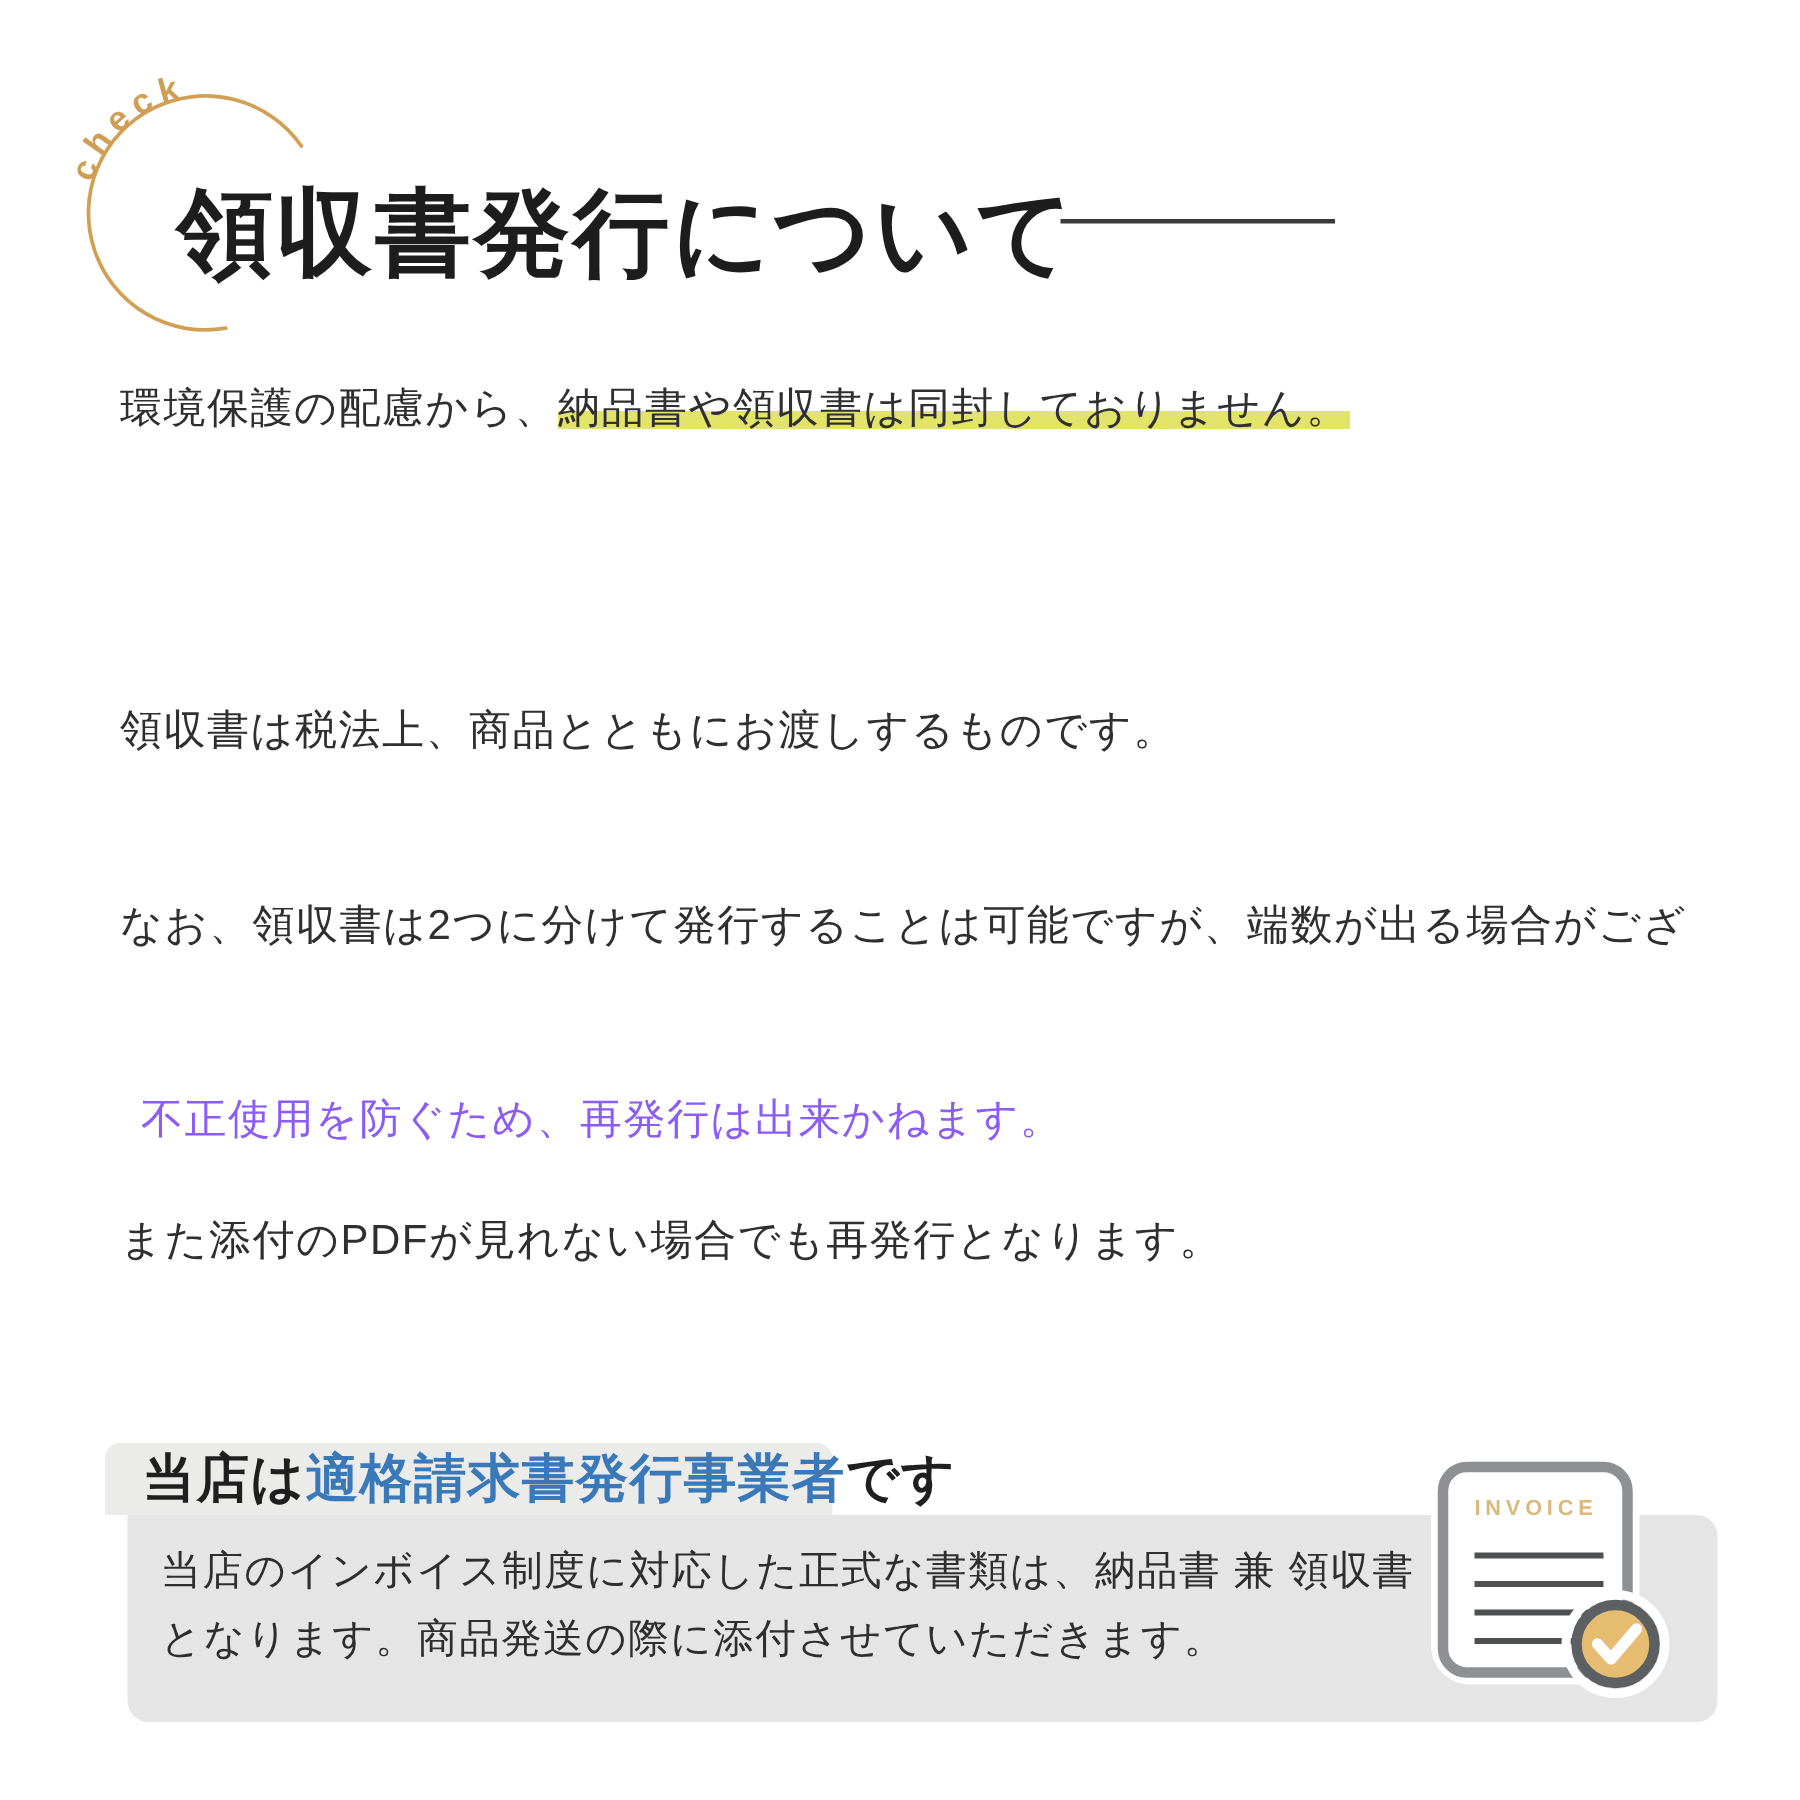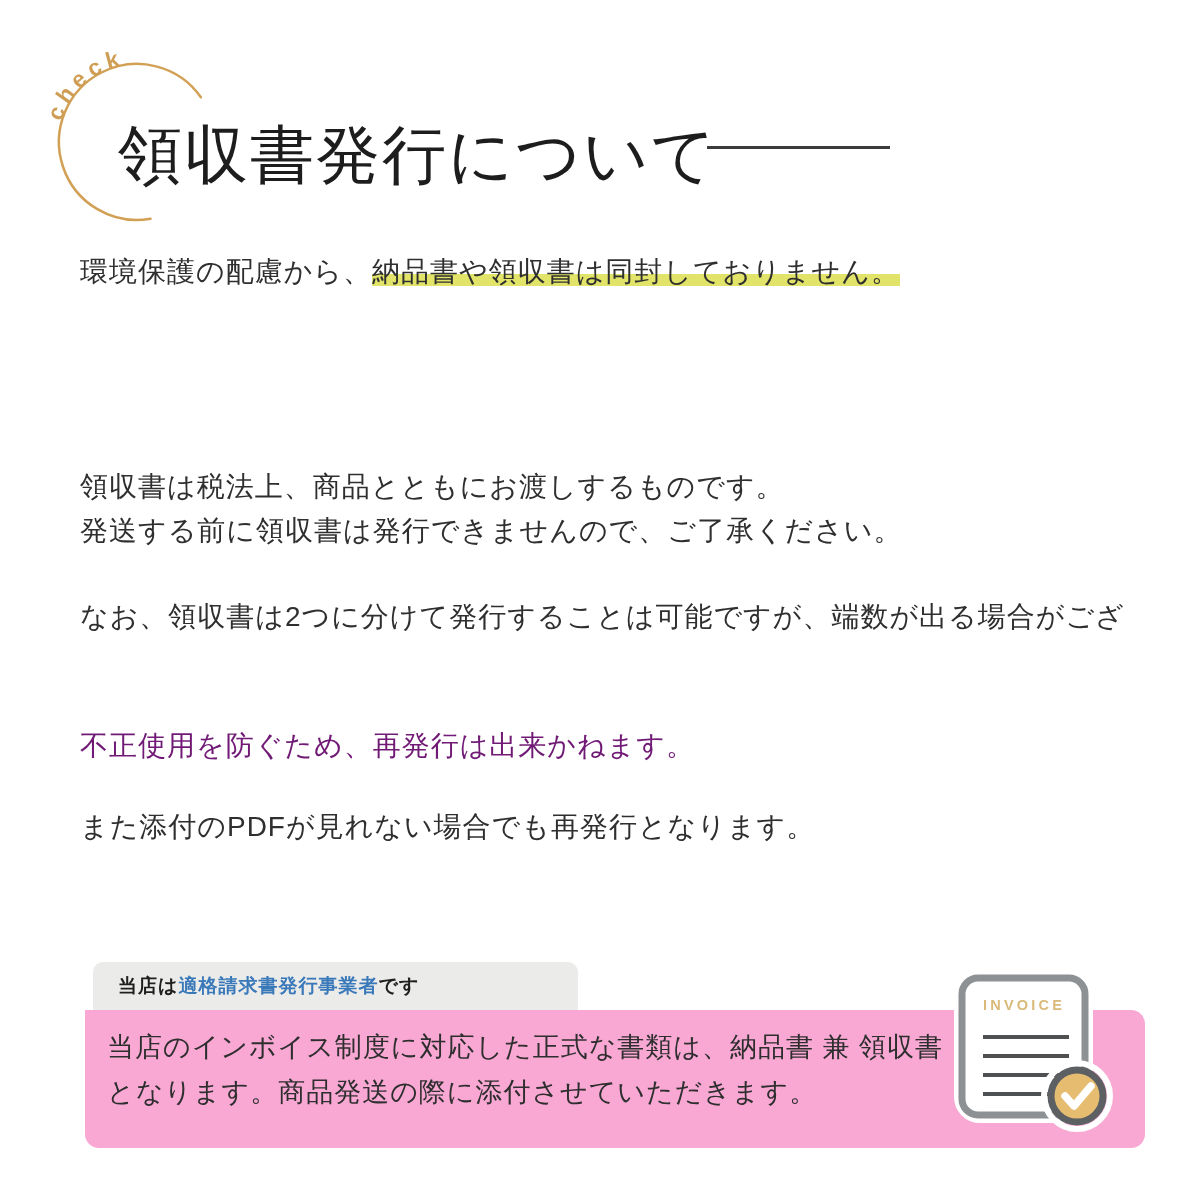--- a/index.html
+++ b/index.html
@@ -10,55 +10,55 @@
     color:#2f2f2f;
     position:relative;
     overflow:hidden;
   }
   .abs{position:absolute;}
 
   
   .badge-svg{left:40px;top:45px;width:200px;height:200px;}
   .page-title{
     left:118px;top:112px;
-    font-size:64px;font-weight:400;letter-spacing:2px;
+    font-size:64px;font-weight:700;letter-spacing:2px;
     color:#1d1d1d;white-space:nowrap;
   }
   .title-rule{
     left:707px;top:146px;width:183px;height:3px;background:#3b3b3b;
   }
 
   
   .para{
     left:80px;
     font-size:28px;line-height:44px;letter-spacing:1px;
     color:#2f2f2f;white-space:nowrap;
   }
   .p1{top:250px;}
   .p2{top:336px;}
   .p3{top:465px;}
   .p4{top:595px;}
-  .p5{top:724px;color:#701a75;}
+  .p5{top:724px;color:#8b5cf6;margin-left:14px;}
   .p6{top:805px;}
   .hl{
     background:linear-gradient(to bottom,rgba(0,0,0,0) 58%,#e1e468 58%,#e1e468 97%,rgba(0,0,0,0) 97%);
   }
 
   
   .invoice-tab{
-    left:93px;top:962px;width:485px;height:48px;
+    left:70px;top:962px;width:485px;height:48px;
     background:#ebebea;border-radius:10px 10px 0 0;
-    font-size:19px;font-weight:800;line-height:48px;
+    font-size:35px;font-weight:800;line-height:48px;
     padding-left:25px;box-sizing:border-box;
     letter-spacing:1px;white-space:nowrap;color:#1f1f1f;
   }
   .tab-link{color:#3a79b9;}
   .invoice-body{
     left:85px;top:1010px;width:1060px;height:138px;
-    background:#f9a8d4;border-radius:0 14px 14px 14px;
+    background:#e5e5e5;border-radius:0 14px 14px 14px;
     box-sizing:border-box;padding:15px 0 0 22px;
   }
   .invoice-body .line{
     font-size:27px;line-height:45px;letter-spacing:1px;
     color:#2e2e2e;white-space:nowrap;
   }
   .icon-svg{left:950px;top:965px;width:170px;height:170px;}
 </style>
 </head>
 <body>
@@ -79,21 +79,20 @@
 
 <div class="abs para p1">
   <span>環境保護の配慮から、</span><span class="hl">納品書や領収書は同封しておりません。</span>
 </div>
 
 <div class="abs para p2">
 </div>
 
 <div class="abs para p3">
   <div>領収書は税法上、商品とともにお渡しするものです。</div>
-  <div>発送する前に領収書は発行できませんので、ご了承ください。</div>
 </div>
 
 <div class="abs para p4">
   <div>なお、領収書は2つに分けて発行することは可能ですが、端数が出る場合がござ</div>
 </div>
 
 <div class="abs para p5">不正使用を防ぐため、再発行は出来かねます。</div>
 
 <div class="abs para p6">
   <div>また添付のPDFが見れない場合でも再発行となります。</div>

